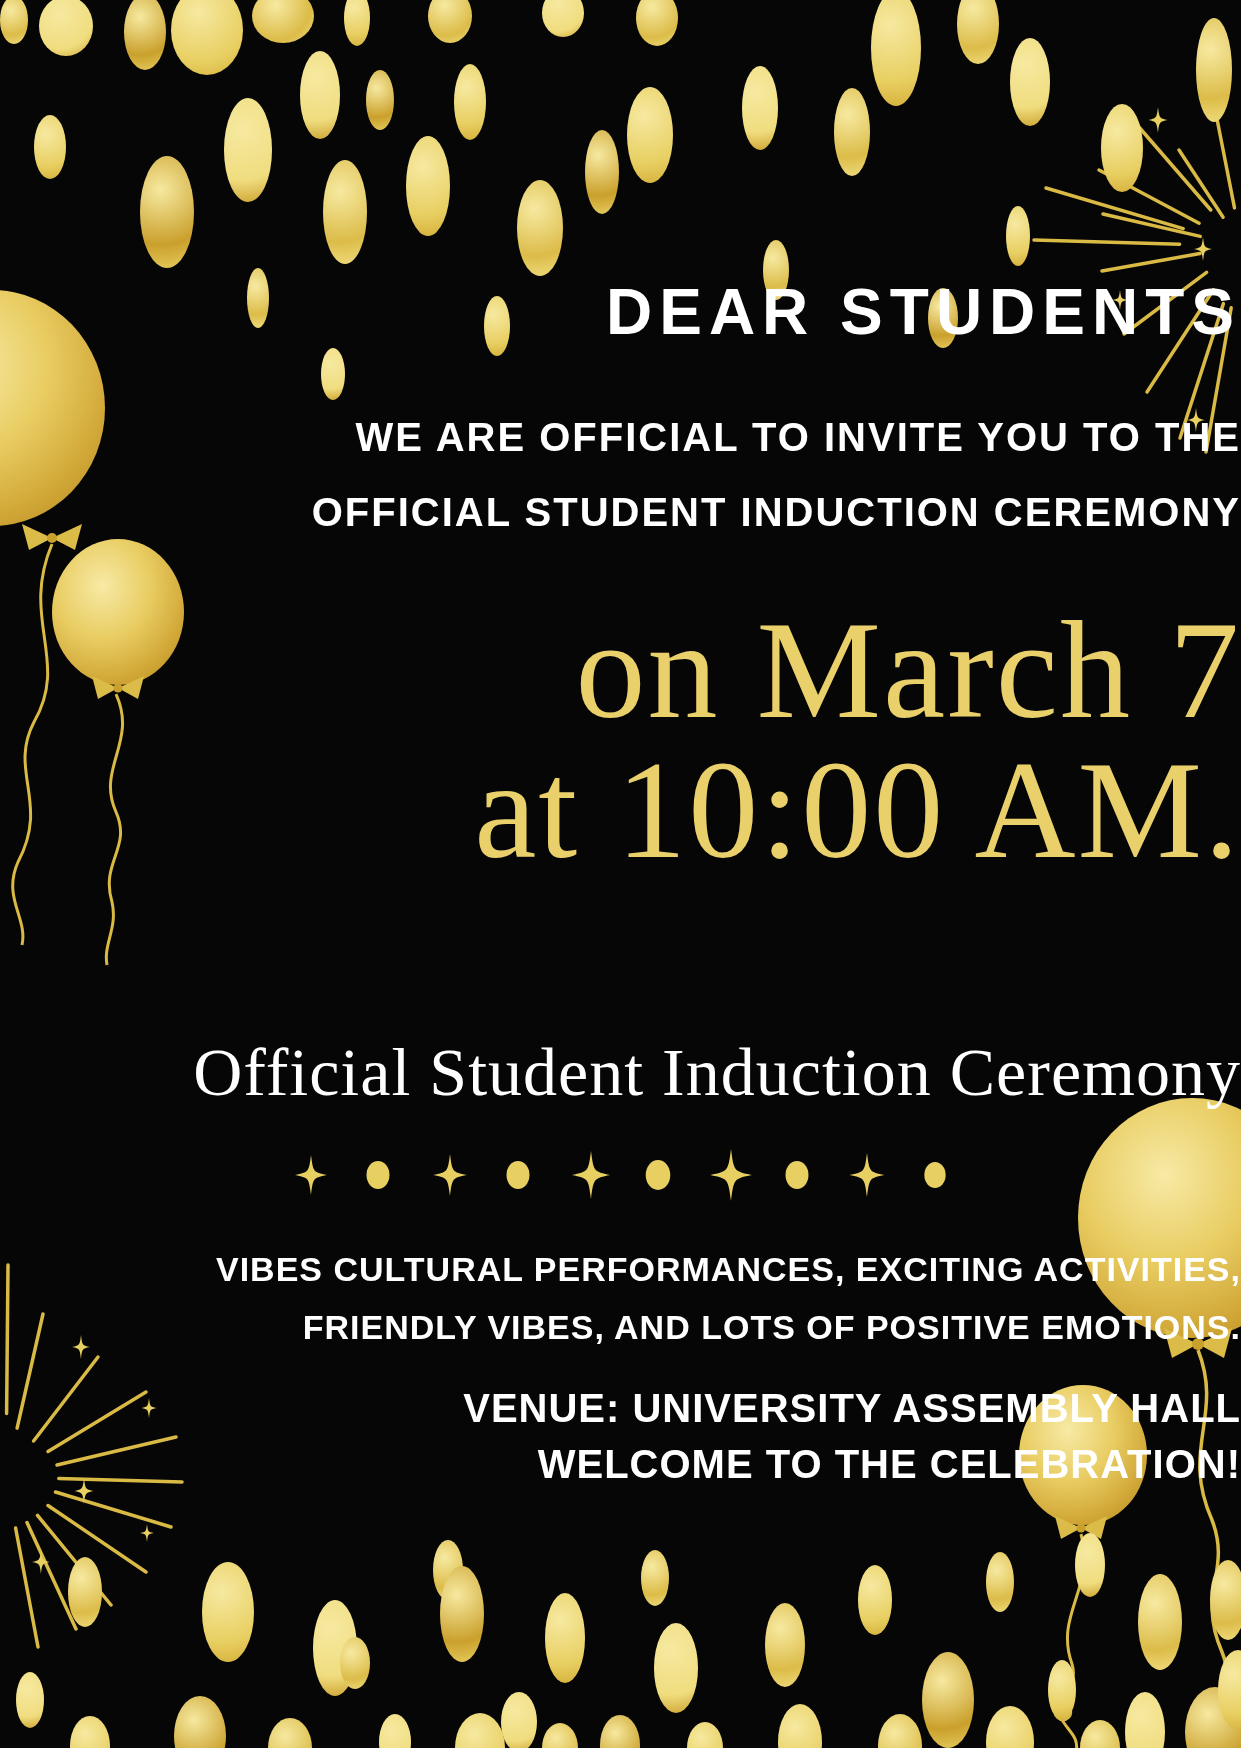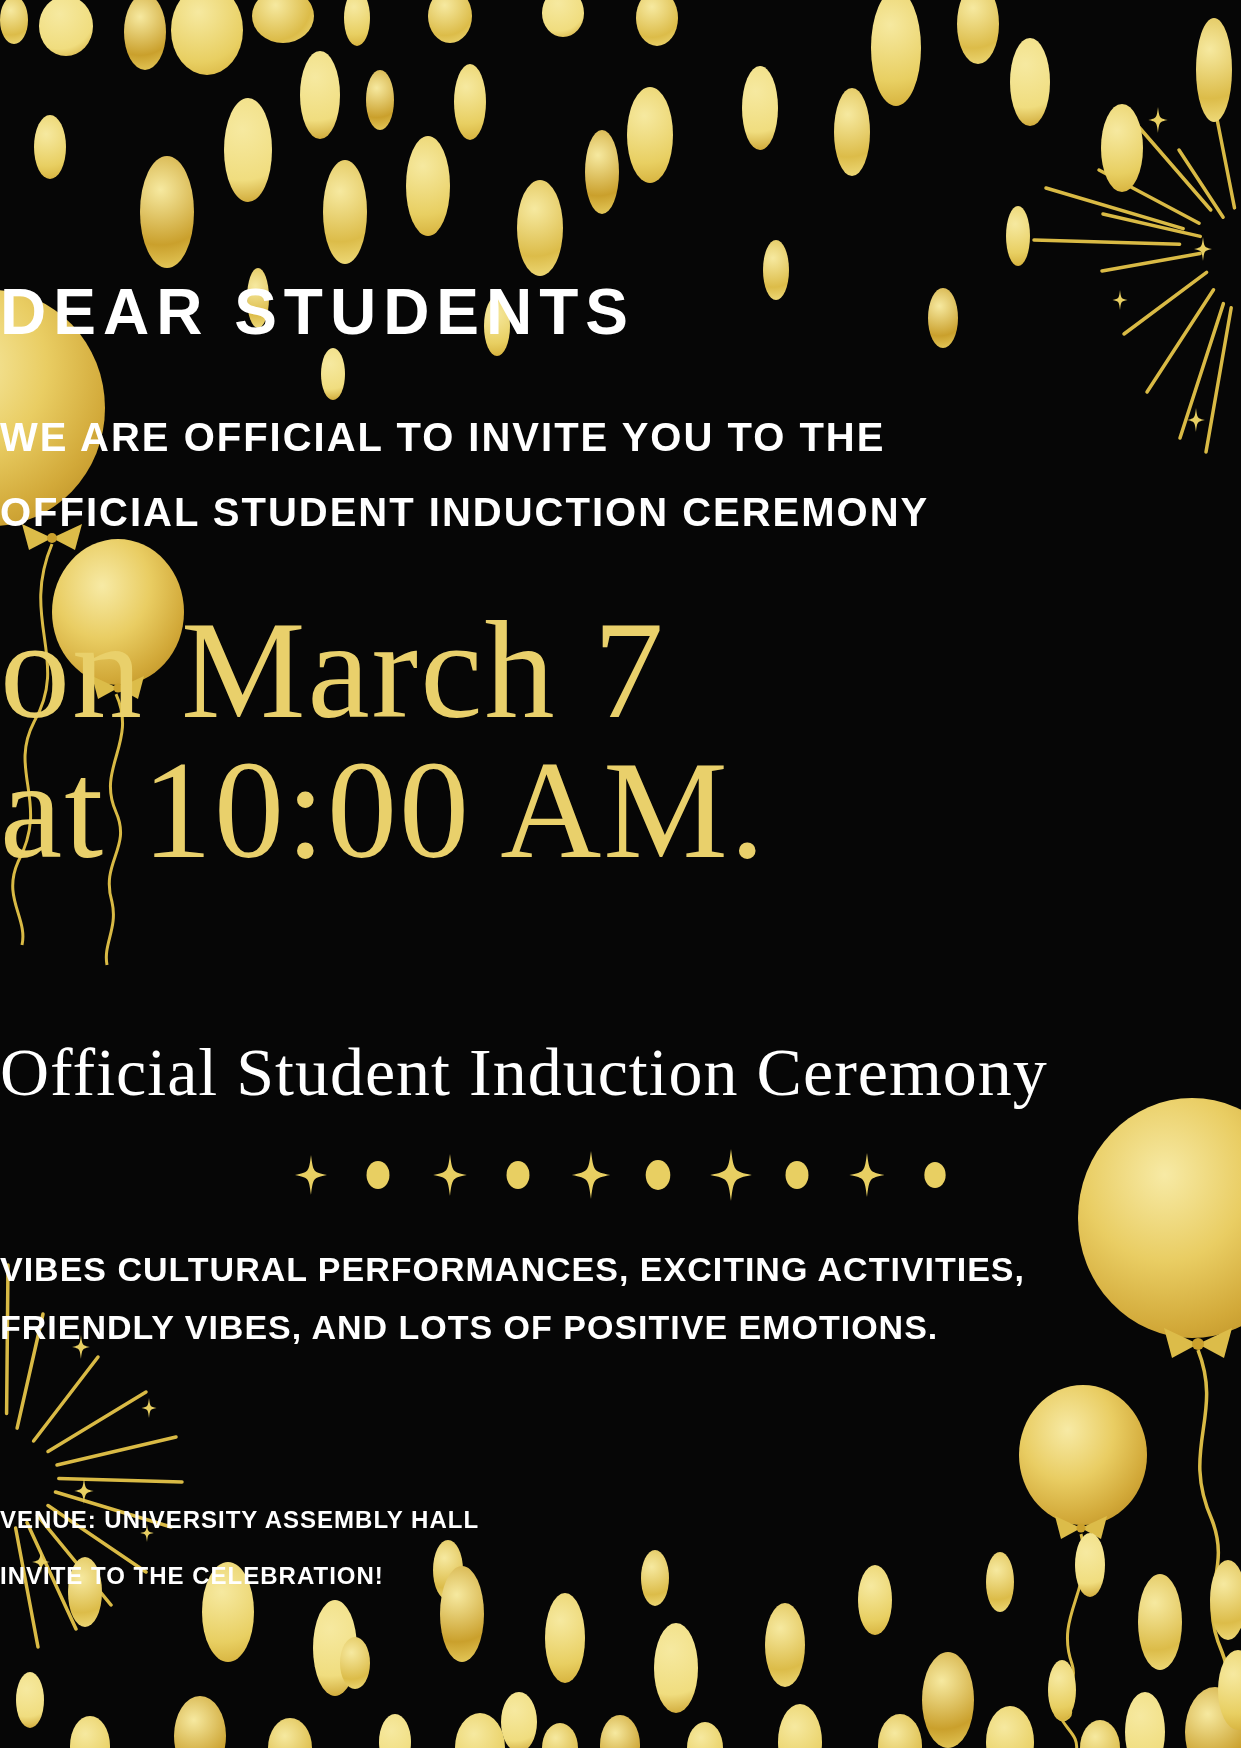--- a/index.html
+++ b/index.html
@@ -5,41 +5,41 @@
   html,body { margin:0; padding:0; background:#000; }
   .poster {
     position:relative; width:1241px; height:1748px;
     background:#060606; overflow:hidden;
     font-family:"Liberation Sans", sans-serif;
   }
   .layer { position:absolute; inset:0; }
   #deco-svg { position:absolute; left:0; top:0; }
   .confetti { position:absolute; border-radius:50%; }
 
-  .text-block { position:absolute; left:0; right:0; text-align:left; color:#fff; }
+  .text-block { position:absolute; left:0; right:0; text-align:right; color:#fff; }
   .greeting {
     top:279px; font-size:64px; font-weight:bold; letter-spacing:7px; line-height:66px;
   }
   .invite {
     top:400px; font-size:40px; font-weight:bold; letter-spacing:2px; line-height:75px;
   }
   .datetime {
     top:600px; font-family:Liberation Serif, serif; font-weight:normal;
     font-size:140px; line-height:140px; letter-spacing:2px;
   }
   .event-name {
     top:1032px; font-family:"Liberation Serif", serif; font-weight:normal;
     font-size:68px; line-height:80px; letter-spacing:1px;
   }
   #divider-svg { position:absolute; left:0; top:1140px; }
   .description {
     top:1240px; font-size:34px; font-weight:bold; letter-spacing:1px; line-height:58px;
   }
   .venue {
-    top:1492px; font-size:24px; font-weight:bold; letter-spacing:1px; line-height:56px;
+    top:1380px; font-size:40px; font-weight:bold; letter-spacing:1px; line-height:56px;
   }
 </style>
 </head>
 <body>
 
 <div class="poster" style="background: rgb(6, 6, 6);">
 
   <svg id="deco-svg" width="1241" height="1748" viewBox="0 0 1241 1748">
     <defs>
       <radialGradient id="gball" cx="38%" cy="32%" r="80%">
@@ -218,16 +218,16 @@
       <ellipse cx="935" cy="35" rx="10.66" ry="13" fill="#e8cf62"></ellipse>
     </svg>
 
   <div class="text-block description">
     <div>VIBES CULTURAL PERFORMANCES, EXCITING ACTIVITIES,</div>
     <div>FRIENDLY VIBES, AND LOTS OF POSITIVE EMOTIONS.</div>
   </div>
 
   <div class="text-block venue">
     <div>VENUE: UNIVERSITY ASSEMBLY HALL</div>
-    <div>INVITE TO THE CELEBRATION!</div>
+    <div>WELCOME TO THE CELEBRATION!</div>
   </div>
 
 </div>
 
 </body></html>

